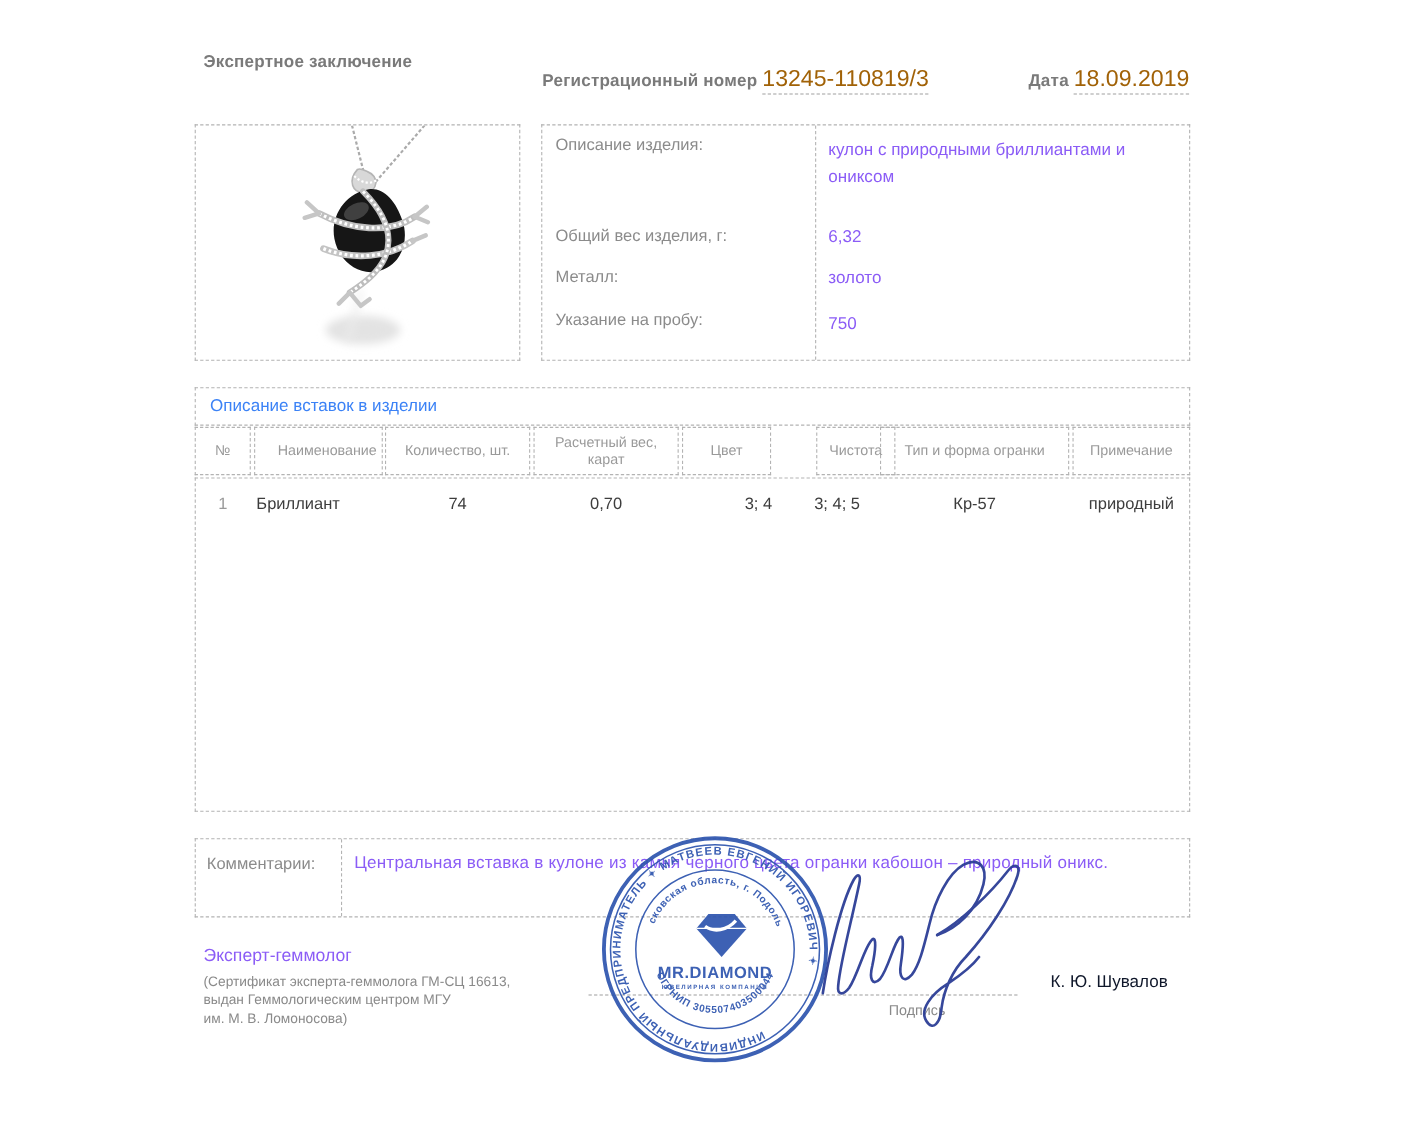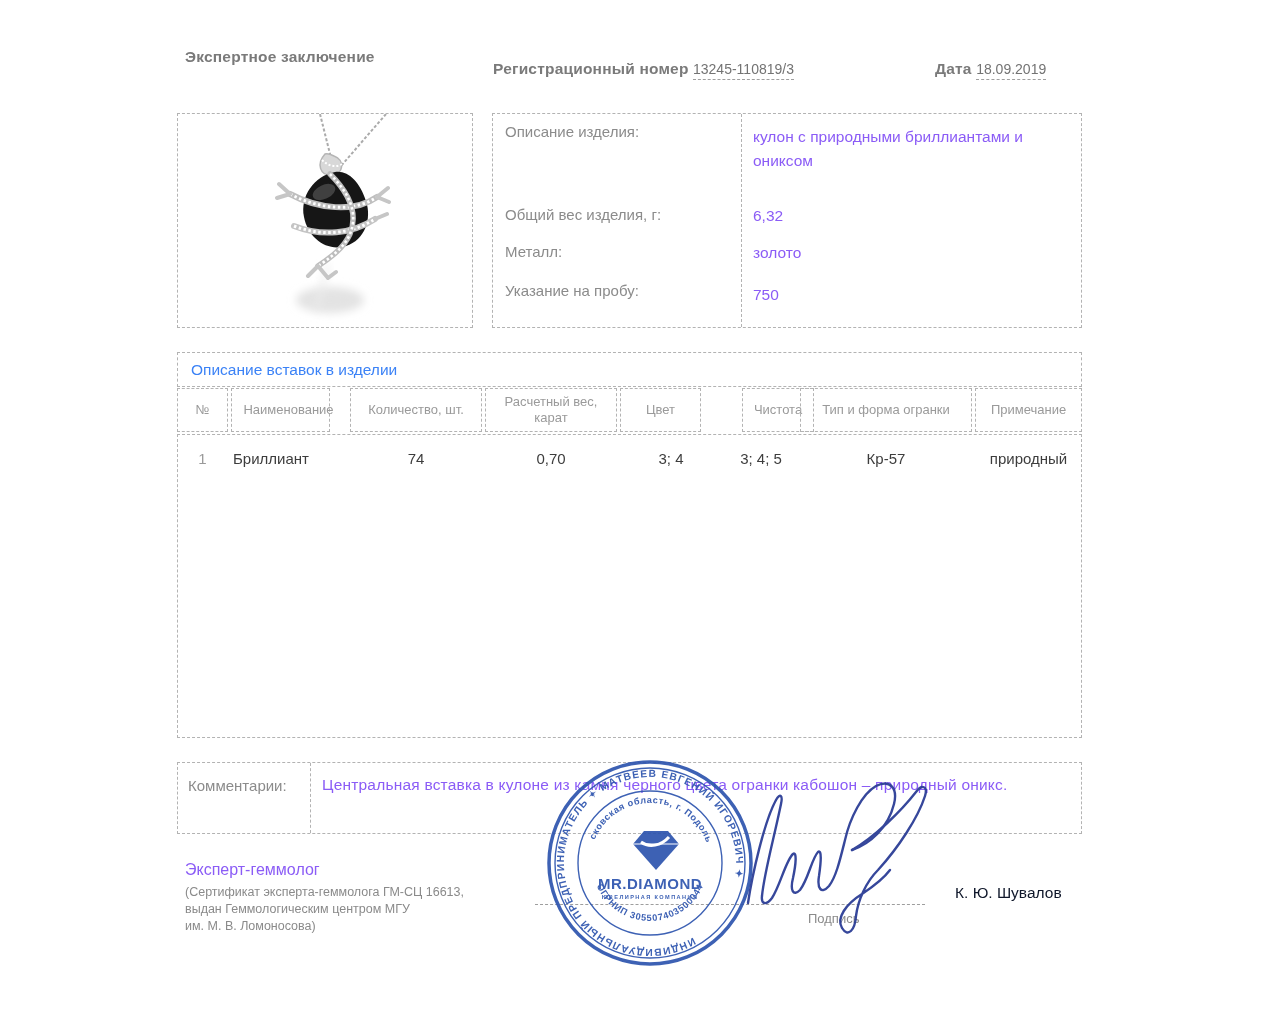--- a/index.html
+++ b/index.html
@@ -3,21 +3,21 @@
 <meta charset="utf-8">
 <style>
   * { margin:0; padding:0; box-sizing:border-box; }
   html,body { width:1280px; height:1024px; background:#ffffff;
               font-family:"Liberation Sans", sans-serif; position:relative; overflow:hidden; }
   .abs { position:absolute; }
   .dashed-box { border:1px dashed #b3b3b3; position:absolute; }
   .lbl  { color:#8b8b8b; font-size:15px; }
   .val  { color:#8b5cf6; font-size:15.5px; }
   .hdr-title { color:#7a7a7a; font-size:15.5px; font-weight:bold; letter-spacing:.2px; }
-  .underlined { border-bottom:1px dashed #9f9f9f; padding-bottom:2px; color:#737373; font-size:14px; }
+  .underlined { border-bottom:1px dashed #9f9f9f; padding-bottom:2px; color:#a16207; font-size:21px; }
   .col-head { position:absolute; top:388px; height:44px; border:1px dashed #b3b3b3;
               display:flex; align-items:center; justify-content:center; text-align:center;
               color:#9a9a9a; font-size:13px; line-height:1.25; padding:0 4px; }
   .row-cell { position:absolute; top:450px; text-align:center; color:#3d3d3d; font-size:15px; }
   .cert-line { color:#8a8a8a; font-size:12.5px; line-height:1.35; }
   .sig-line { position:absolute; border-top:1px dashed #9e9e9e; }
   .stamp-wrap { position:absolute; left:545px; top:757px; width:210px; height:212px; opacity:.92; }
   .sig-wrap   { position:absolute; left:735px; top:778px; width:212px; height:168px; }
   .nowrap { white-space:nowrap; }
 </style>
@@ -82,35 +82,35 @@
 <div class="abs val" style="left:753px; top:244px;">золото</div>
 
 <div class="abs lbl" style="left:505px; top:282px;text-align:center;">Указание на пробу:</div>
 <div class="abs val" style="left:753px; top:286px;">750</div>
 
 <div class="dashed-box" style="left:177px; top:352px; width:905px; height:35px;">
   <div class="abs" style="left:13px; top:8px; color:#3b82f6; font-size:15.5px;">Описание вставок в изделии</div>
 </div>
 
 <div class="col-head" style="left:177px; width:51px;">№</div>
-<div class="col-head" style="left:231px; width:99px;padding-left:20px;">Наименование</div>
+<div class="col-head" style="left:231px; width:117px;padding-left:20px;">Наименование</div>
 <div class="col-head" style="left:350px; width:132px;">Количество, шт.</div>
 <div class="col-head" style="left:485px; width:132px;">Расчетный вес, карат</div>
 <div class="col-head" style="left:620px; width:81px;">Цвет</div>
 <div class="col-head" style="left:742px; width:72px;">Чистота</div>
 <div class="col-head" style="left:800px; width:172px;">Тип и форма огранки</div>
 <div class="col-head" style="left:975px; width:107px;">Примечание</div>
 
 <div class="dashed-box" style="left:177px; top:434px; width:905px; height:304px;"></div>
 <div class="abs">
   <div class="row-cell" style="left:177px; width:51px; color:#9a9a9a;">1</div>
   <div class="row-cell" style="left:233px; width:116px; text-align:left;">Бриллиант</div>
   <div class="row-cell" style="left:350px; width:132px;">74</div>
   <div class="row-cell" style="left:485px; width:132px;">0,70</div>
-  <div class="row-cell" style="left:620px; width:102px;">3; 4</div>
+  <div class="row-cell" style="left:600px; width:102px;text-align:right;">3; 4</div>
   <div class="row-cell" style="left:725px; width:72px;">3; 4; 5</div>
   <div class="row-cell" style="left:800px; width:172px;">Кр-57</div>
   <div class="row-cell" style="left:975px; width:107px;">природный</div>
 </div>
 
 <div class="dashed-box" style="left:177px; top:762px; width:905px; height:72px;"></div>
 <div class="abs" style="left:310px; top:763px; height:70px; border-left:1px dashed #b3b3b3;"></div>
 <div class="abs lbl" style="left:188px; top:777px;">Комментарии:</div>
 <div class="abs val nowrap" style="left:322px; top:776px; letter-spacing:.2px;">Центральная вставка в кулоне из камня черного цвета огранки кабошон – природный оникс.</div>
 

